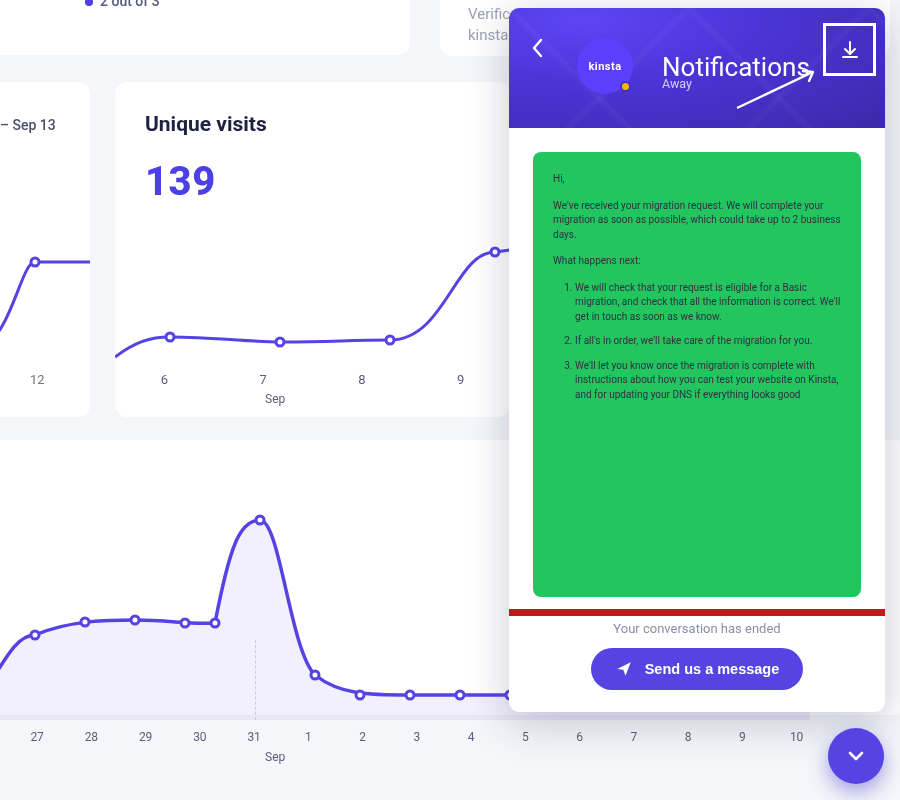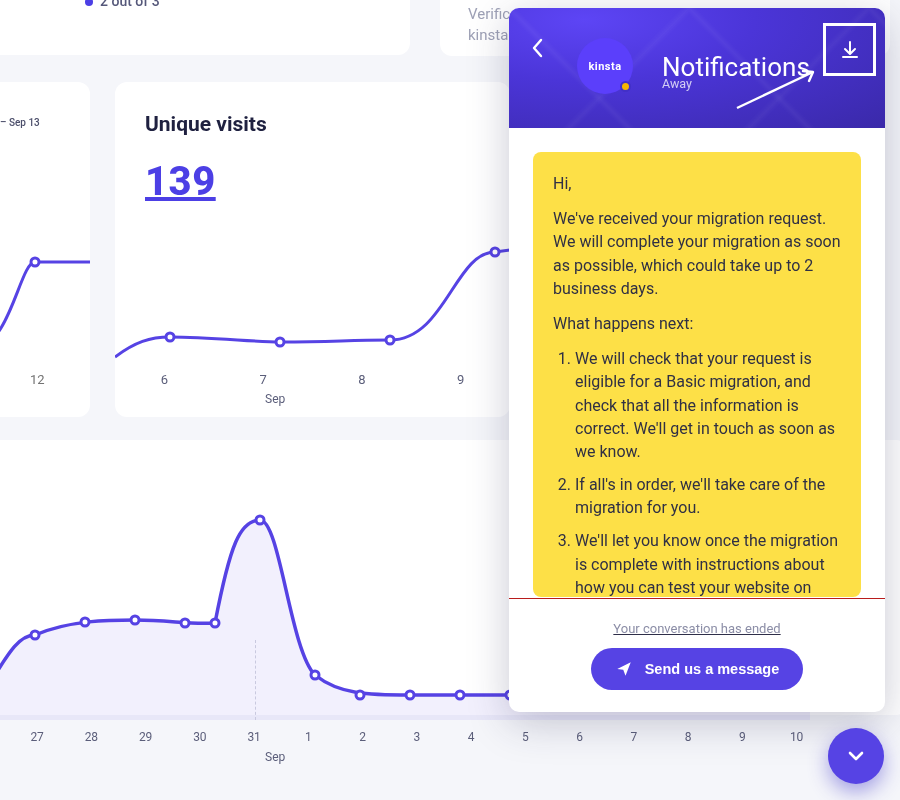--- a/index.html
+++ b/index.html
@@ -23,27 +23,27 @@
     position:absolute;
   }
 
   .card-a { left:-90px; top:-70px; width:500px; height:125px; }
   .card-a .status { position:absolute; left:190px; top:63px; font-size:14px; color:#55587a; font-weight:500;}
   .card-a .dot { position:absolute; left:175px; top:68px; width:8px; height:8px; background:#4c3fe5; border-radius:50%; }
 
   .card-b { left:440px; top:-70px; width:450px; height:126px; padding:18px 28px; }
   .card-b .v1 { color:#9ea1b6; line-height:1.4; padding-top:56px; font-size:15px;}
   .card-c { left:-90px; top:82px; width:180px; height:335px; }
-  .card-c .date { position:absolute; left:90px; top:35px; font-size:10px; color:#4c4f6b; font-weight:500;}
+  .card-c .date { position:absolute; left:90px; top:35px; font-size:14px; color:#4c4f6b; font-weight:500;}
   .card-c svg.spark { position:absolute; left:0; top:160px; }
   .card-c .tick { position:absolute; top:290px; font-size:13px; color:#737373; }
 
   .card-d { left:115px; top:82px; width:395px; height:335px; padding:30px; }
   .card-d .title { font-weight:700; font-size:21px; color:#1f2140; }
-  .card-d .big { font-weight:800; font-size:40px; color:#4c3fe5; margin-top:22px; letter-spacing:0.5px;text-decoration:underline;}
+  .card-d .big { font-weight:800; font-size:40px; color:#4c3fe5; margin-top:22px; letter-spacing:0.5px;}
   .card-d svg.spark { position:absolute; left:0; top:160px; }
   .card-d .ticks { position:absolute; left:0; right:0; top:290px; display:flex; justify-content:space-around; font-size:13px; color:#5b5e7a;}
   .card-d .mon { position:absolute; left:150px; top:310px; font-size:12px; color:#5b5e7a;}
 
   .card-e { left:-90px; top:440px; width:998px; height:275px; }
   .card-e svg.big { position:absolute; left:80px; top:60px; }
   .card-e .ticks { position:absolute; left:100px; right:30px; top:290px; display:flex; font-size:12px; color:#5b5e7a;}
   .card-e .ticks span{ flex:1; text-align:center;}
   .card-e .mon { position:absolute; left:355px; top:310px; font-size:12px; color:#5b5e7a;}
   .card-e .divider { position:absolute; left:345px; top:200px; width:0; height:80px; border-left:1.6px dashed #c9c9df; }
@@ -80,36 +80,35 @@
   }
   .avatar span{ font-size:11px; font-weight:700; letter-spacing:0.5px; color:#fff;}
   .avatar .presence{ position:absolute; right:2px; bottom:2px; width:11px; height:11px; background:#f7b500; border-radius:50%; border:2px solid #4230c7;}
   .panel-title{ position:absolute; left:153px; top:44px; font-size:26px; font-weight:400;}
   .panel-sub  { position:absolute; left:153px; top:68px; font-size:12.5px; opacity:.75;}
   .dl-box { position:absolute; right:9px; top:15px; width:53px; height:53px; border:3px solid #fff; display:flex; align-items:center; justify-content:center; cursor:pointer;}
   .arrow-annotation { position:absolute; right:62px; top:56px; pointer-events:none;}
 
   .panel-body { flex:1; overflow:hidden; position:relative; padding:24px 24px 0; }
   .msg {
-    background:#fde047;
+    background:#22c55e;
     border-radius:8px;
     padding:20px 20px 20px 20px;
-    font-size:16px; color:#303044; line-height:1.45;
+    font-size:10px; color:#303044; line-height:1.45;
     height: 445px;
     overflow:hidden;
   }
   .msg p{ margin-bottom:12px; }
   .msg ol{ padding-left:22px; }
   .msg ol li{ margin-bottom:10px; }
 
   .panel-foot {
-    border-top:1px solid #b91c1c;
-    padding:22px 20px 22px;
+    border-top:7px solid #b91c1c;
+    padding:5px 20px 22px;
     text-align:center;
-    text-decoration:underline;
   }
   .ended { font-size:13px; color:#8b8da6; margin-bottom:12px;}
   .send-btn{
     display:inline-flex; align-items:center; gap:12px;
     background:#5643e4; color:#fff; border:none; border-radius:999px;
     padding:12px 24px; font-size:14.5px; font-weight:600; cursor:pointer;
   }
 
   
   .fab{

